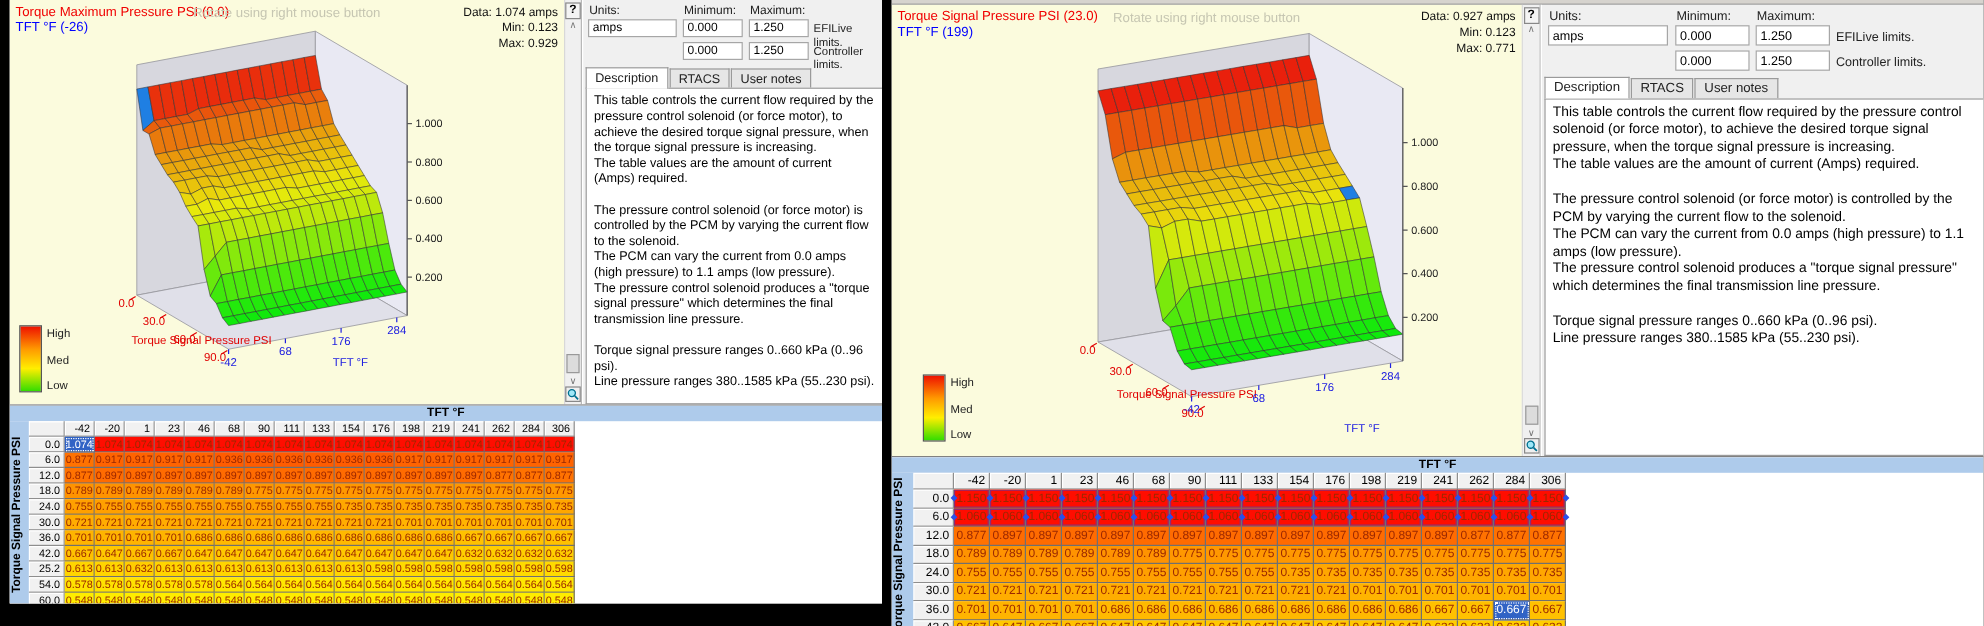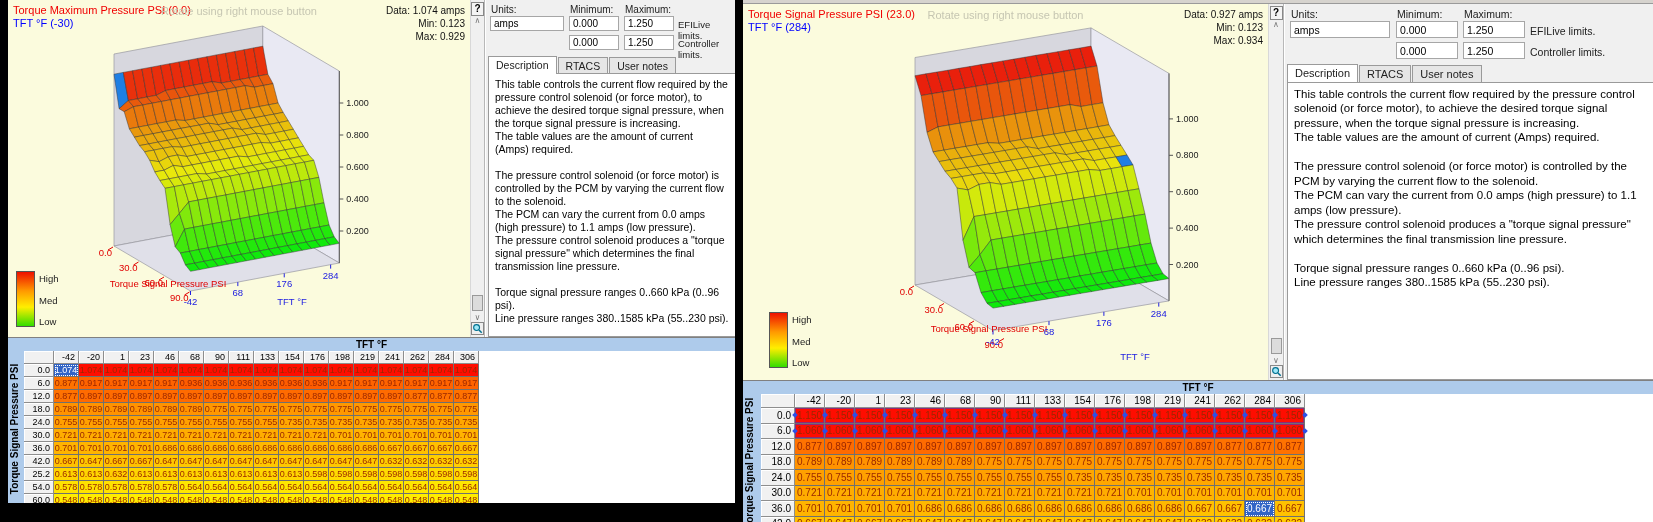--- a/index.html
+++ b/index.html
@@ -380,21 +380,21 @@
           <text x="182.5" y="305" fill="#2020E0" font-size="9.5" text-anchor="middle">-42</text>
           <line x1="229.837" y1="282.0925" x2="229.837" y2="286.0925" stroke="#2020E0" stroke-width="1"></line>
           <text x="229.837" y="296.0925" fill="#2020E0" font-size="9.5" text-anchor="middle">68</text>
           <line x1="276.244" y1="273.36" x2="276.244" y2="277.36" stroke="#2020E0" stroke-width="1"></line>
           <text x="276.244" y="287.36" fill="#2020E0" font-size="9.5" text-anchor="middle">176</text>
           <line x1="322.651" y1="264.6275" x2="322.651" y2="268.6275" stroke="#2020E0" stroke-width="1"></line>
           <text x="322.651" y="278.6275" fill="#2020E0" font-size="9.5" text-anchor="middle">284</text>
           <text x="284" y="305" fill="#2020E0" font-size="9.5" text-anchor="middle">TFT °F</text>
         </svg>
       <div class="plot-title">Torque Maximum Pressure PSI (0.0)</div>
-      <div class="plot-subtitle">TFT °F (-30)</div>
+      <div class="plot-subtitle">TFT °F (-26)</div>
       <div class="plot-hint">Rotate using right mouse button</div>
       <div class="plot-stats">
         <div>Data: 1.074 amps</div>
         <div>Min: 0.123</div>
         <div>Max: 0.929</div>
       </div>
       <div class="legend">
         <div class="legend-bar"></div>
         <div class="legend-labels">
           <span class="hi">High</span>
@@ -935,26 +935,26 @@
           <text x="250" y="340.5" fill="#2020E0" font-size="9.5" text-anchor="middle">-42</text>
           <line x1="305.99" y1="317.0835" x2="305.99" y2="321.0835" stroke="#2020E0" stroke-width="1"></line>
           <text x="305.99" y="331.0835" fill="#2020E0" font-size="9.5" text-anchor="middle">68</text>
           <line x1="360.88" y1="307.852" x2="360.88" y2="311.852" stroke="#2020E0" stroke-width="1"></line>
           <text x="360.88" y="321.852" fill="#2020E0" font-size="9.5" text-anchor="middle">176</text>
           <line x1="415.77" y1="298.6205" x2="415.77" y2="302.6205" stroke="#2020E0" stroke-width="1"></line>
           <text x="415.77" y="312.6205" fill="#2020E0" font-size="9.5" text-anchor="middle">284</text>
           <text x="392" y="356" fill="#2020E0" font-size="9.5" text-anchor="middle">TFT °F</text>
         </svg>
       <div class="plot-title">Torque Signal Pressure PSI (23.0)</div>
-      <div class="plot-subtitle">TFT °F (284)</div>
+      <div class="plot-subtitle">TFT °F (199)</div>
       <div class="plot-hint">Rotate using right mouse button</div>
       <div class="plot-stats">
         <div>Data: 0.927 amps</div>
         <div>Min: 0.123</div>
-        <div>Max: 0.934</div>
+        <div>Max: 0.771</div>
       </div>
       <div class="legend">
         <div class="legend-bar"></div>
         <div class="legend-labels">
           <span class="hi">High</span>
           <span class="md">Med</span>
           <span class="lo">Low</span>
         </div>
       </div>
     </div>

